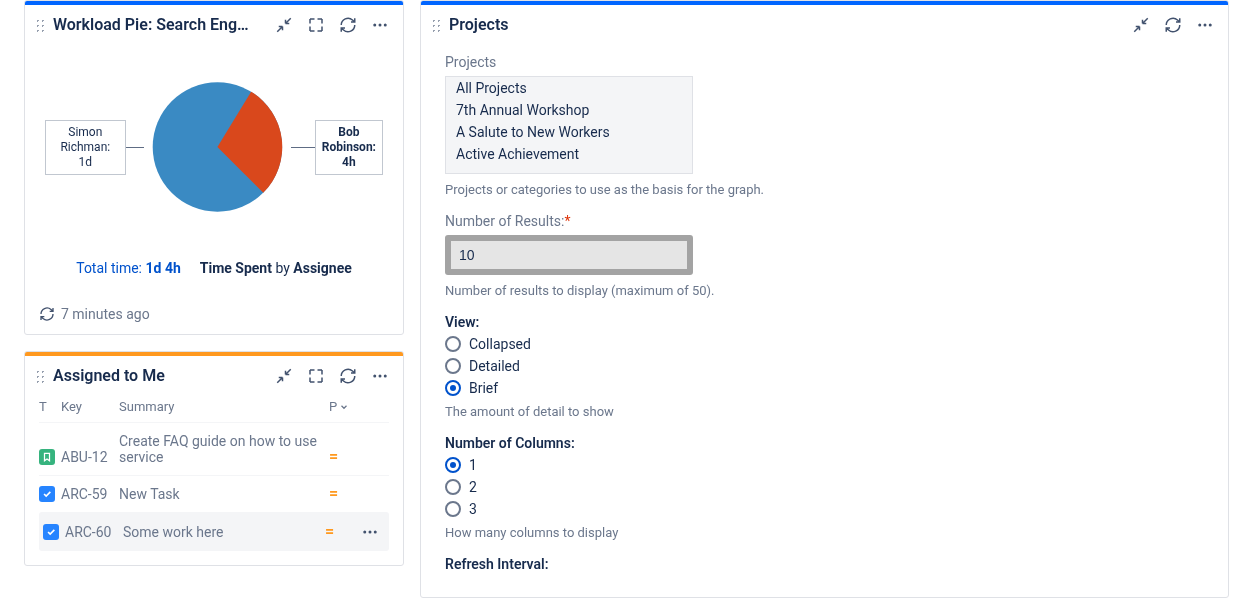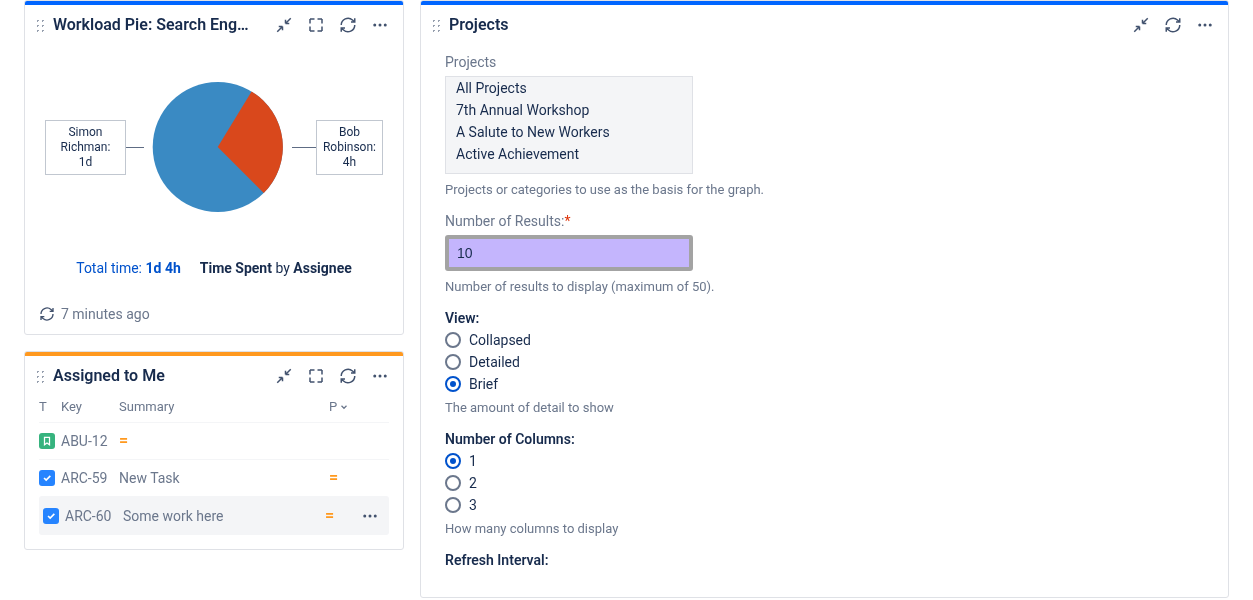--- a/index.html
+++ b/index.html
@@ -77,21 +77,21 @@
   .form-label.strong { color:#172b4d; font-weight:600; }
   .listbox {
     border: 1px solid #dfe1e6; background:#f4f5f7; width: 248px; height: 98px;
     overflow-y: scroll; font-size: 14px;
   }
   .listbox div { padding: 3px 10px; cursor:pointer; }
   .help-text { font-size: 13px; color:#6b778c; margin-top: 8px; }
   .field-block { margin-top: 16px; }
   .req { color:#de350b; }
   .text-input {
-    width: 248px; padding: 6px 8px; border:4px solid #a3a3a3; background:#c4b5fd;
+    width: 248px; padding: 6px 8px; border:6px solid #a3a3a3; background:#e5e5e5;
     font-size:14px; color:#172b4d; border-radius:3px;
   }
   .radio-row { display:flex; align-items:center; gap:8px; margin: 4px 0 6px; font-size:14px; color:#172b4d; }
   .radio {
     width:16px; height:16px; border:2px solid #6b778c; border-radius:50%;
     display:flex; align-items:center; justify-content:center; cursor:pointer;
   }
   .radio.checked { border-color:#0052cc; }
   .radio.checked::after { content:""; width:6px; height:6px; background:#0052cc; border-radius:50%; }
 
@@ -141,21 +141,21 @@
               <span>Simon Richman</span>:<br>
               <span>1d</span>
             </div>
             <div class="pie-leader"></div>
           </div>
           <svg class="pie-svg" viewBox="0 0 100 100">
 
             <circle cx="50" cy="50" r="48" fill="#3a8ac3"></circle>
             <path d="M50 50 L75 9 A48 48 0 0 1 84 84 Z" fill="#d9481c"></path>
           </svg>
-          <div style="display:flex; align-items:center;">
+          <div style="display:flex; align-items:center;font-weight:bold;">
             <div class="pie-leader"></div>
             <div class="pie-label-box">
               <span>Bob<br>Robinson</span>:<br>
               <span>4h</span>
             </div>
           </div>
         </div>
         <div class="pie-summary">
           <span class="tt">Total time:</span>
           <span class="tt bold">1d 4h</span>
@@ -221,20 +221,21 @@
 
         <div class="amt-row">
           <div class="amt-col-t">
               <span class="type-story">
                 <svg width="10" height="10" viewBox="0 0 24 24" fill="none" stroke="#fff" stroke-width="3">
                   <path d="M6 3v18l6-4 6 4V3z"></path>
                 </svg>
               </span>
             </div>
           <div class="amt-col-key k">ABU-12</div>
+          <div class="amt-col-sum s">Create FAQ guide on how to use service</div>
           <div class="amt-col-p">
               <span class="prio-med">=</span>
             </div>
           <div style="width:30px"></div>
         </div>
 
         <div class="amt-row">
           <div class="amt-col-t">
               <span class="type-task">
                 <svg width="10" height="10" viewBox="0 0 24 24" fill="none" stroke="#fff" stroke-width="4">

